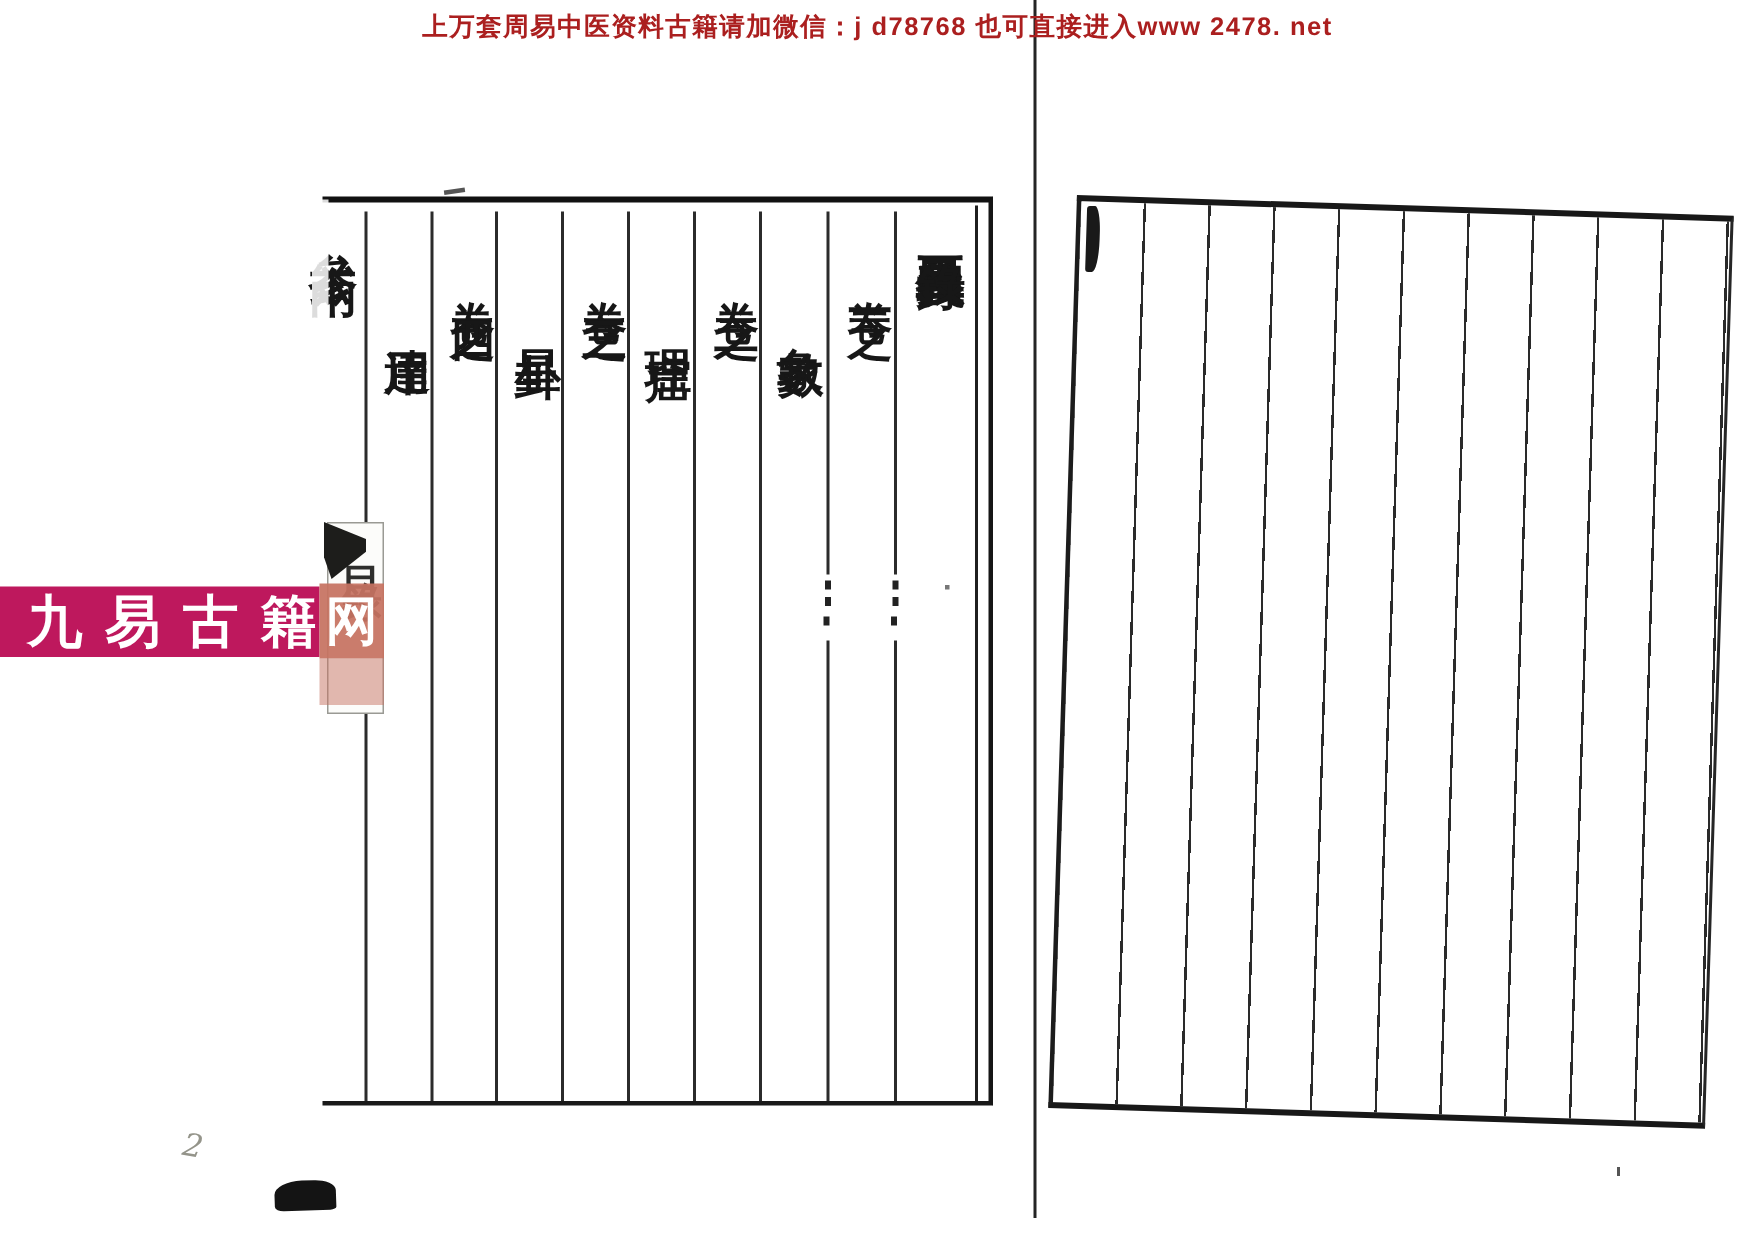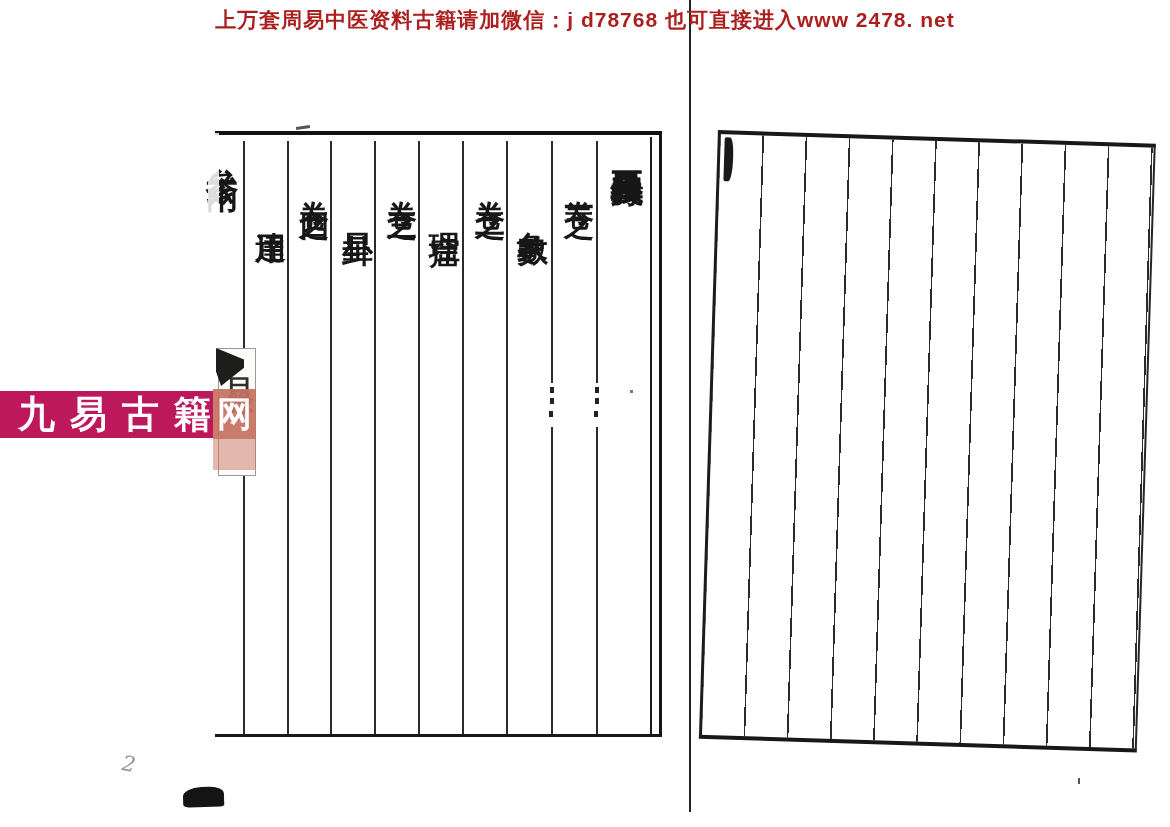--- a/index.html
+++ b/index.html
@@ -4,21 +4,21 @@
 <style>
   html,body{margin:0;padding:0;}
   body{
     width:1170px;height:827px;position:relative;overflow:hidden;
     background:#ffffff;font-family:"DejaVu Serif",serif;
   }
   
   .header-notice{
     position:absolute;top:6px;left:0;width:100%;text-align:center;
     font-family:"Liberation Sans",sans-serif;
-    font-size:21px;font-weight:700;letter-spacing:1px;color:#ab1f1f;
+    font-size:17px;font-weight:700;letter-spacing:1px;color:#ab1f1f;
     z-index:30;
   }
   
   .spine-strip{
     position:absolute;left:195px;top:0;width:23px;height:806px;z-index:5;
     background:linear-gradient(180deg,
       #050505 0px,#0a0a0a 195px,#2a2a28 215px,#3c3c38 255px,
       #23231f 300px,#15151२ 0,#161614 345px,#0e0e0c 430px,
       #333330 500px,#1b1b19 560px,#262622 640px,#101010 730px,#000 806px);
   }

